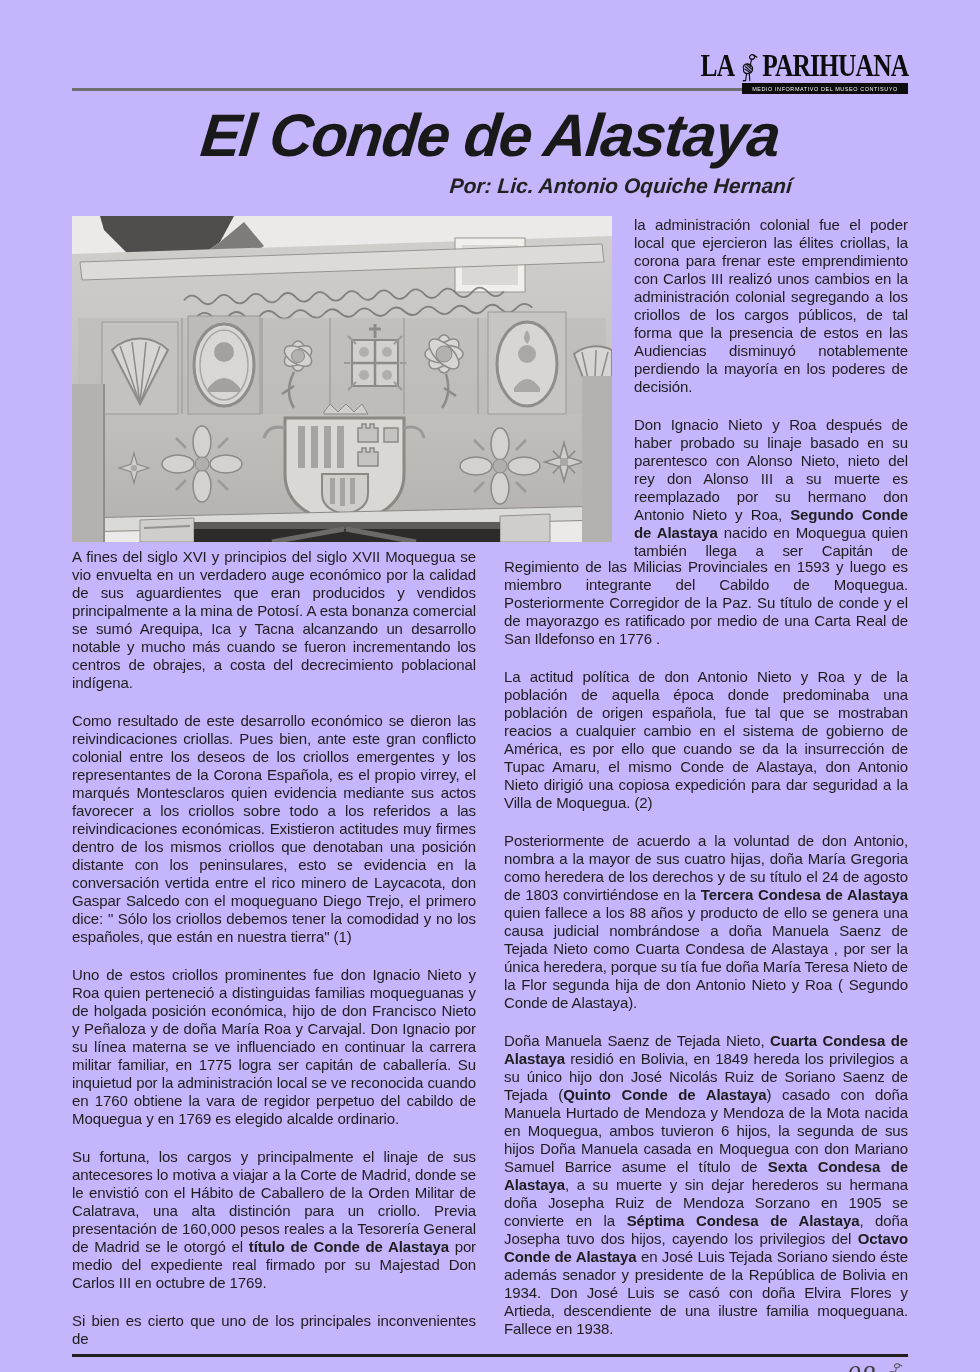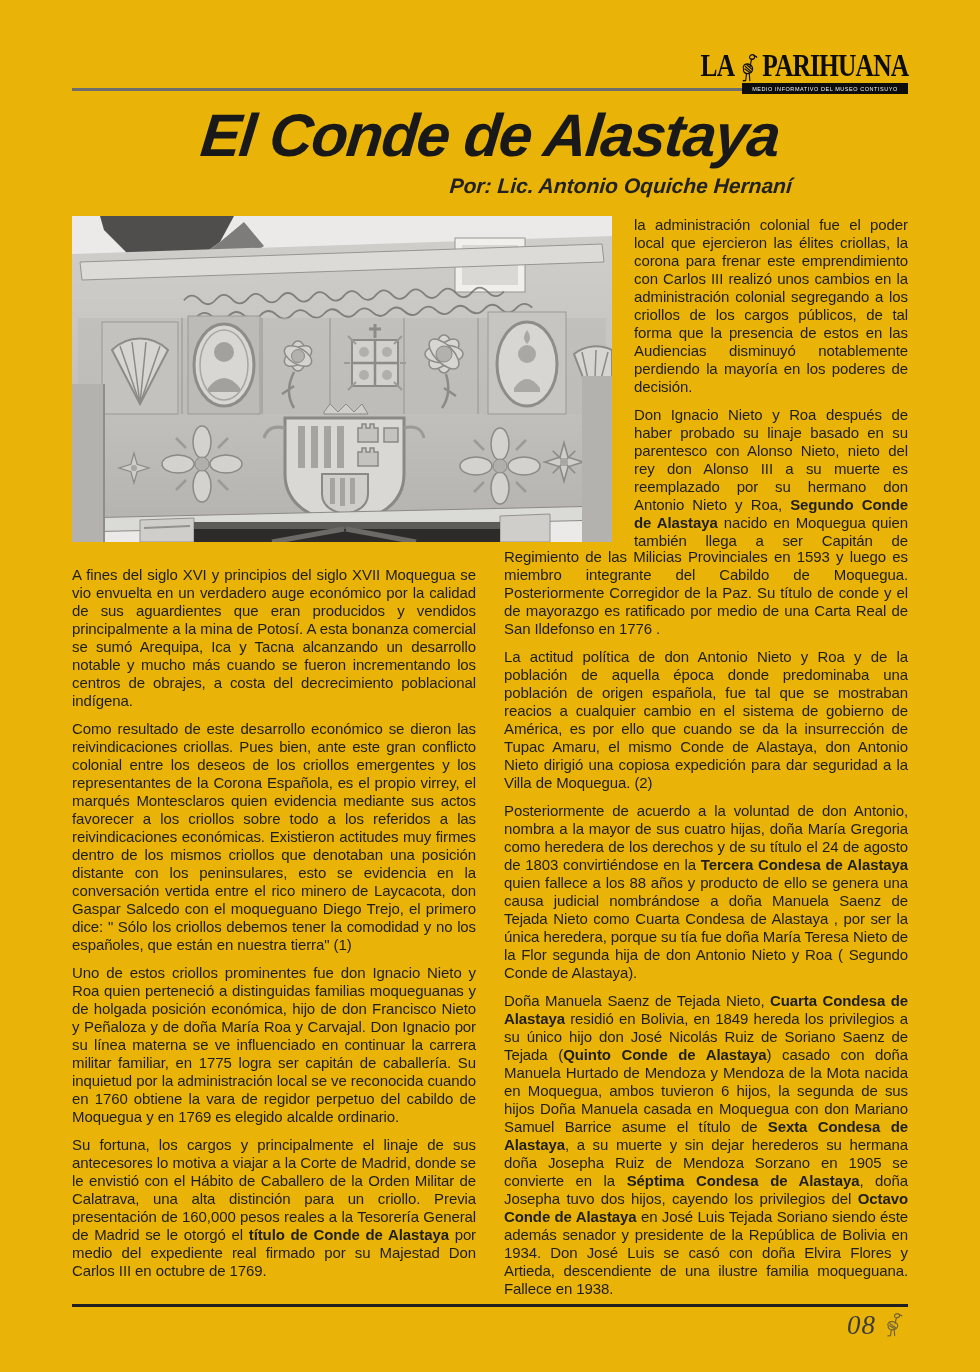--- a/index.html
+++ b/index.html
@@ -1,16 +1,16 @@
 <!DOCTYPE html>
 <html><head>
 <meta charset="utf-8">
 <style>
   html,body{margin:0;padding:0;background:#e8e8e8;}
-  .page{width:980px;height:1372px;background:#eab308;position:relative;overflow:hidden;
+  .page{width:980px;height:1372px;background:#c4b5fd;position:relative;overflow:hidden;
         font-family:"Liberation Sans",sans-serif;color:#1c1c1c;margin:0 auto;}
   .inner{padding:0 72px;position:relative;}
 
   
   .masthead-row{position:relative;height:100px;}
   .header-rule{position:absolute;left:0;right:0;top:88px;height:3px;background:#6e6e6e;z-index:1;}
   .masthead{position:absolute;right:0;top:50px;z-index:2;}
   .masthead-line{display:flex;align-items:flex-end;justify-content:flex-end;gap:3px;
         font-family:"Liberation Serif",serif;font-weight:700;font-size:31px;line-height:1;
         letter-spacing:-1px;color:#0d0d0d;transform:scaleX(.82);transform-origin:100% 100%;}
@@ -22,21 +22,21 @@
   .page-title{margin:4px 0 0 0;text-align:center;font-size:60px;line-height:1.08;font-style:italic;
         font-weight:700;letter-spacing:-1.5px;color:#191919;transform:skewX(-6deg);}
   .byline{margin-top:5px;padding-right:116px;text-align:right;font-style:italic;font-weight:700;
         font-size:21px;color:#222;transform:skewX(-4deg);}
 
   
   .photo-row{display:flex;gap:22px;margin-top:18px;height:332px;}
   .photo{width:540px;height:326px;flex:none;display:block;}
   .col{font-size:15px;line-height:18px;text-align:justify;letter-spacing:-0.1px;color:#1e1e1e;}
   .col p{margin:0;}
-  .col p + p{margin-top:10px;}
+  .col p + p{margin-top:20px;}
   .narrow{width:274px;}
   .cont{text-align-last:justify;}
 
   
   .cols{display:flex;margin-top:0;min-height:744px;align-items:center;}
   .colL,.colR{width:408px;}
   .divider{width:2px;background:#1a1a1a;margin:2px 13px 6px 13px;}
 
   
   .footer{margin-top:6px;}
@@ -251,20 +251,21 @@
         <p class="cont"><span>Don Ignacio Nieto y Roa después de haber probado  su linaje basado en su parentesco con Alonso Nieto, nieto del rey don Alonso III a su muerte es reemplazado por su hermano don Antonio Nieto y Roa, </span><b>Segundo Conde de Alastaya</b><span> nacido en Moquegua quien también llega a ser Capitán de</span></p>
       </div>
     </div>
 
     <div class="cols">
       <div class="col colL">
         <p><span>A fines del siglo XVI y principios del siglo XVII Moquegua se vio envuelta en un verdadero auge económico por la calidad de sus aguardientes que eran producidos y vendidos principalmente a la mina de Potosí. A esta bonanza comercial se sumó Arequipa, Ica y Tacna  alcanzando un desarrollo notable y mucho más cuando se fueron incrementando los centros de obrajes, a costa del decrecimiento poblacional indígena.</span></p>
         <p><span>Como resultado de este desarrollo económico se dieron las reivindicaciones criollas. Pues bien, ante este gran conflicto colonial entre los deseos de los criollos emergentes y los representantes de la Corona Española, es el propio virrey, el marqués Montesclaros quien evidencia mediante sus actos favorecer a los criollos sobre todo a los referidos a las reivindicaciones económicas. Existieron actitudes muy firmes dentro de los mismos criollos que denotaban una posición distante con los peninsulares, esto se evidencia en la conversación vertida  entre el rico minero de Laycacota, don Gaspar Salcedo con el moqueguano Diego Trejo, el primero dice: " Sólo los criollos debemos tener la comodidad y no los españoles, que están en nuestra tierra" (1)</span></p>
         <p><span>Uno de estos criollos prominentes fue don Ignacio Nieto y Roa quien perteneció a distinguidas familias moqueguanas y de holgada posición económica, hijo de don Francisco Nieto y Peñaloza y de doña María Roa y Carvajal. Don Ignacio por su línea materna  se ve influenciado en continuar la carrera militar familiar, en 1775 logra ser capitán de caballería. Su inquietud por la administración local se ve reconocida cuando en 1760 obtiene la vara de regidor perpetuo del cabildo de Moquegua y en 1769 es elegido alcalde ordinario.</span></p>
         <p><span>Su fortuna, los cargos y principalmente el linaje de sus antecesores lo motiva a viajar a la Corte de Madrid, donde se le envistió con el Hábito de Caballero de la Orden Militar de Calatrava, una alta distinción  para un criollo. Previa presentación de 160,000 pesos reales a la Tesorería General de Madrid  se le otorgó el </span><b>título de Conde de Alastaya</b><span> por medio del expediente real firmado por su Majestad Don Carlos III en octubre de 1769.</span></p>
+        <p class="cont"><span>Si bien es cierto que uno de los principales inconvenientes de</span></p>
       </div>
       <div class="divider"></div>
       <div class="col colR">
         <p><span>Regimiento de las Milicias Provinciales en 1593 y luego es miembro integrante del Cabildo de Moquegua. Posteriormente Corregidor de la Paz. Su título de conde y el de mayorazgo es ratificado por  medio de una Carta Real de San Ildefonso en 1776 .</span></p>
         <p><span>La actitud política de don Antonio Nieto y Roa y de la población de aquella época donde predominaba una población de origen española, fue tal que se mostraban reacios a cualquier cambio en el sistema de gobierno de América, es por ello que cuando se da la insurrección de Tupac Amaru, el mismo Conde de Alastaya, don Antonio Nieto dirigió una copiosa expedición para dar seguridad a la Villa de Moquegua. (2)</span></p>
         <p><span>Posteriormente de acuerdo a la voluntad de don Antonio, nombra a la mayor de sus cuatro hijas, doña María Gregoria como heredera de los derechos y de su título el 24 de agosto de 1803 convirtiéndose en la </span><b>Tercera Condesa de Alastaya</b><span> quien fallece a los 88 años y producto de ello se genera una causa judicial nombrándose a doña Manuela Saenz de Tejada Nieto como Cuarta Condesa de Alastaya , por ser la única heredera, porque su tía fue doña María Teresa Nieto de la Flor  segunda hija de don Antonio Nieto y Roa ( Segundo Conde de Alastaya).</span></p>
         <p><span>Doña Manuela Saenz de Tejada Nieto, </span><b>Cuarta Condesa de Alastaya</b><span> residió en Bolivia, en 1849 hereda los privilegios a su único hijo don José Nicolás Ruiz de Soriano Saenz de Tejada (</span><b>Quinto Conde de Alastaya</b><span>) casado con doña Manuela Hurtado de Mendoza y Mendoza de la Mota nacida en Moquegua, ambos tuvieron 6 hijos, la segunda de sus hijos Doña Manuela  casada en Moquegua con don Mariano Samuel Barrice asume el título de </span><b>Sexta Condesa de Alastaya</b><span>, a su muerte y sin dejar herederos  su hermana doña Josepha Ruiz de Mendoza Sorzano en 1905 se convierte en la </span><b>Séptima Condesa de Alastaya</b><span>, doña Josepha tuvo  dos hijos, cayendo los privilegios del </span><b>Octavo Conde de Alastaya</b><span> en José Luis Tejada Soriano siendo éste además senador y presidente de la República de Bolivia en 1934. Don José Luis se casó con doña Elvira Flores y Artieda, descendiente de una ilustre familia moqueguana. Fallece en 1938.</span></p>
       </div>
     </div>
 

